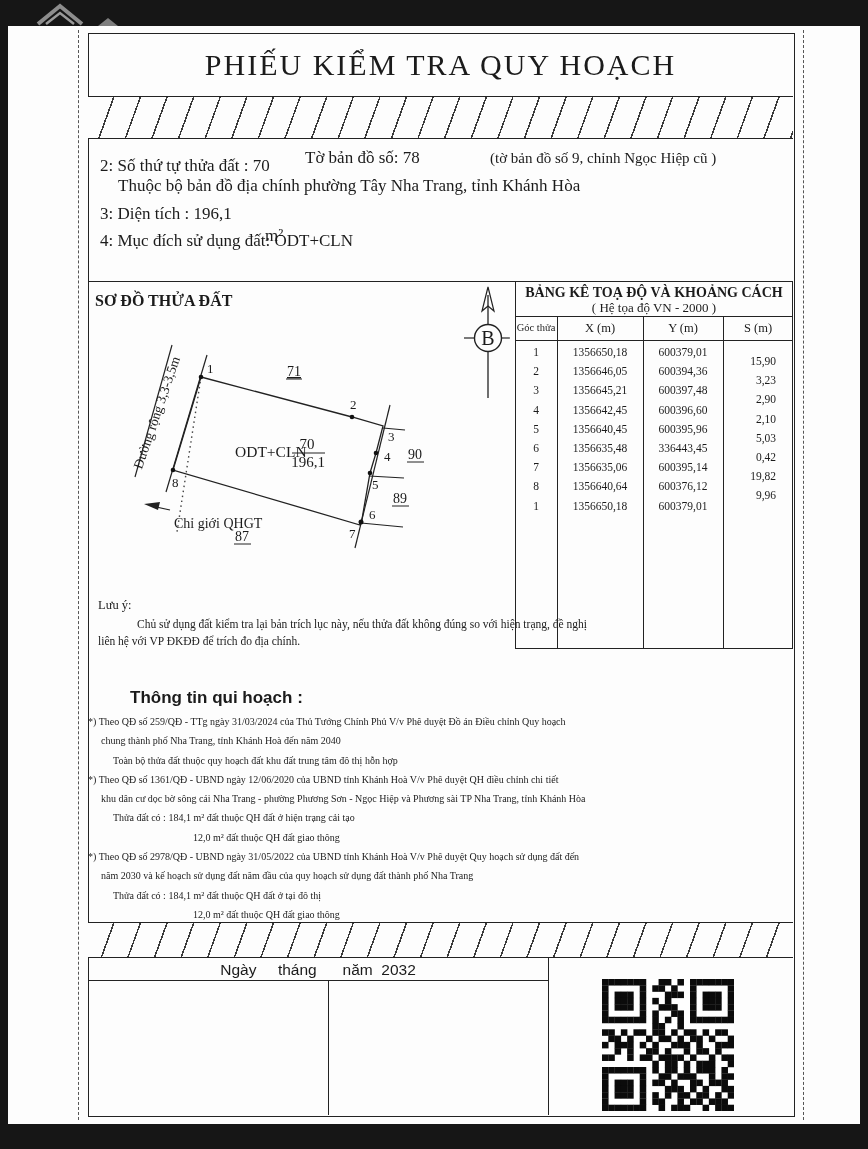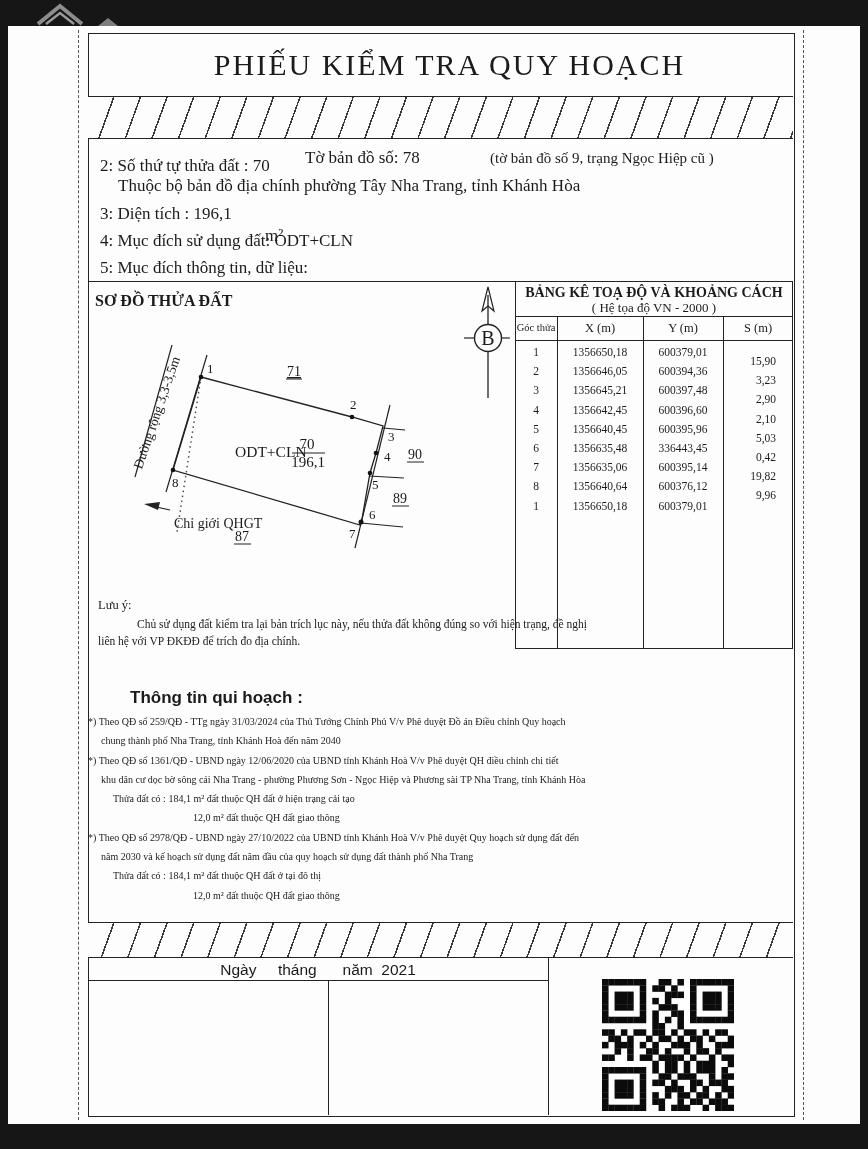--- a/index.html
+++ b/index.html
@@ -7,21 +7,21 @@
           font-family:"Liberation Serif",serif;color:#1b1b1b;}
   .abs{position:absolute;}
   #page{left:8px;top:26px;width:852px;height:1098px;background:#fdfdfd;}
   
   .frameline{width:0;border-left:1px dashed #555;}
   
   #mainbox{left:88px;top:33px;width:705px;height:1082px;border:1.6px solid #232323;background:#fdfdfd;}
   .hline{height:0;border-top:1.4px solid #232323;}
   .vline{width:0;border-left:1.4px solid #232323;}
   #doc-title{left:88px;top:48px;width:705px;text-align:center;font-size:30px;letter-spacing:2px;
-             font-weight:500;white-space:nowrap;padding-left:9px;}
+             font-weight:500;white-space:nowrap;}
   .hatch{left:88px;background:repeating-linear-gradient(110deg,#fdfdfd 0 23.5px,#3a3a3a 23.5px 25px);
          width:705px;border-top:1.4px solid #232323;border-bottom:1.4px solid #232323;box-sizing:border-box;}
   .info-txt{font-size:17px;white-space:nowrap;}
   .small-txt{font-size:15px;white-space:nowrap;}
   .note-txt{font-size:11.5px;white-space:nowrap;color:#222;}
   .t-title{left:515px;width:278px;text-align:center;font-weight:bold;font-size:14px;white-space:nowrap;}
   .t-sub{left:515px;width:278px;text-align:center;font-size:13px;white-space:nowrap;}
   .t-head{position:absolute;font-size:12.5px;text-align:center;line-height:24px;white-space:nowrap;}
   .trow{position:absolute;left:515px;width:278px;height:19.2px;display:flex;font-size:11.5px;line-height:19.2px;}
   .trow span{display:block;text-align:center;}
@@ -54,26 +54,25 @@
   <div class="abs frameline" style="left:803px;top:30px;height:1090px;"></div>
 
   <div class="abs" id="mainbox"></div>
 
   <div class="abs" id="doc-title">PHIẾU KIỂM TRA QUY HOẠCH</div>
 
   <div class="abs hatch" style="top:96px;height:43px;"></div>
 
   <div class="abs info-txt" style="left:100px;top:156px;">2: Số thứ tự thửa đất : 70</div>
   <div class="abs info-txt" style="left:305px;top:148px;">Tờ bản đồ số: 78</div>
-  <div class="abs small-txt" style="left:490px;top:150px;">(tờ bản đồ số 9, trạng Ngọc Hiệp cũ )</div>
+  <div class="abs small-txt" style="left:490px;top:150px;">(tờ bản đồ số 9, chỉnh Ngọc Hiệp cũ )</div>
   <div class="abs info-txt" style="left:118px;top:176px;">Thuộc bộ bản đồ địa chính phường Tây Nha Trang,  tỉnh Khánh Hòa</div>
   <div class="abs info-txt" style="left:100px;top:204px;">3: Diện tích : 196,1</div>
   <div class="abs info-txt" style="left:265px;top:202px;margin-top:24px;">m²</div>
   <div class="abs info-txt" style="left:100px;top:231px;">4: Mục đích sử dụng đất:  ODT+CLN</div>
-  <div class="abs info-txt" style="left:100px;top:258px;">5: Mục đích thông tin, dữ liệu:</div>
 
   <div class="abs hline" style="left:88px;top:281px;width:705px;"></div>
 
   <div class="abs" style="left:95px;top:292px;font-size:16px;font-weight:bold;white-space:nowrap;">SƠ ĐỒ THỬA ĐẤT</div>
 
   <svg class="abs" style="left:78px;top:281px;" width="432" height="290" viewBox="0 0 432 290">
 
     <line x1="94" y1="64" x2="57" y2="196" stroke="#222" stroke-width="1.2"></line>
 
     <line x1="129" y1="74" x2="88" y2="211" stroke="#222" stroke-width="1.2"></line>
@@ -211,33 +210,34 @@
   <div class="sval" style="top:486.4px;">9,96</div>
 
   <div class="abs note-txt" style="left:98px;top:598px;font-size:12.5px;">Lưu ý:</div>
   <div class="abs note-txt" style="left:98px;top:618px;margin-left:39px;">Chủ sử dụng đất kiểm tra lại bản trích lục này, nếu thửa đất không đúng so với hiện trạng, đề nghị</div>
   <div class="abs note-txt" style="left:98px;top:635px;">liên hệ với VP ĐKĐĐ để trích đo địa chính.</div>
 
   <div class="abs" id="plan-heading">Thông tin qui hoạch :</div>
   <div class="abs" id="planning">
     <div>*) Theo QĐ số 259/QĐ - TTg ngày 31/03/2024 của Thủ Tướng Chính Phủ V/v Phê duyệt Đồ án Điều chỉnh Quy hoạch</div>
     <div class="ind1">chung thành phố Nha Trang, tỉnh Khánh Hoà đến năm 2040</div>
+    <div class="ind2">Toàn bộ thửa đất thuộc quy hoạch đất khu đất trung tâm đô thị hỗn hợp</div>
     <div>*) Theo QĐ số 1361/QĐ - UBND ngày 12/06/2020 của UBND tỉnh Khánh Hoà V/v Phê duyệt QH điều chỉnh chi tiết</div>
     <div class="ind1">khu dân cư dọc bờ sông cái Nha Trang - phường Phương Sơn - Ngọc Hiệp và Phương sài TP Nha Trang, tỉnh Khánh Hòa</div>
     <div class="ind2">Thửa đất có : 184,1 m² đất thuộc QH đất ở hiện trạng cải tạo</div>
     <div class="ind3">12,0 m² đất thuộc QH đất giao thông</div>
-    <div>*) Theo QĐ số 2978/QĐ - UBND ngày 27/10/2022 của UBND tỉnh Khánh Hoà V/v Phê duyệt Quy hoạch sử dụng đất đến</div>
+    <div>*) Theo QĐ số 2978/QĐ - UBND ngày 31/05/2022 của UBND tỉnh Khánh Hoà V/v Phê duyệt Quy hoạch sử dụng đất đến</div>
     <div class="ind1">năm 2030 và kế hoạch sử dụng đất năm đầu của quy hoạch sử dụng đất thành phố Nha Trang</div>
     <div class="ind2">Thửa đất có : 184,1 m² đất thuộc QH đất ở tại đô thị</div>
     <div class="ind3">12,0 m² đất thuộc QH đất giao thông</div>
   </div>
 
   <div class="abs hatch" style="top:922px;height:36px;"></div>
 
-  <div class="abs" id="date-line">Ngày     tháng      năm  2021</div>
+  <div class="abs" id="date-line">Ngày     tháng      năm  2032</div>
 
   <div class="abs vline" style="left:328px;top:981px;height:134px;"></div>
   <div class="abs vline" style="left:548px;top:958px;height:157px;"></div>
 
   <div class="abs" style="left:602px;top:979px;width:132px;height:132px;background:#fff;"><svg width="132" height="132" viewBox="0 0 132 132">
         <rect x="0.00" y="0.00" width="6.535714285714286" height="6.535714285714286" fill="#0b0b0b"></rect>
         <rect x="6.29" y="0.00" width="6.535714285714286" height="6.535714285714286" fill="#0b0b0b"></rect>
         <rect x="12.57" y="0.00" width="6.535714285714286" height="6.535714285714286" fill="#0b0b0b"></rect>
         <rect x="18.86" y="0.00" width="6.535714285714286" height="6.535714285714286" fill="#0b0b0b"></rect>
         <rect x="25.14" y="0.00" width="6.535714285714286" height="6.535714285714286" fill="#0b0b0b"></rect>

